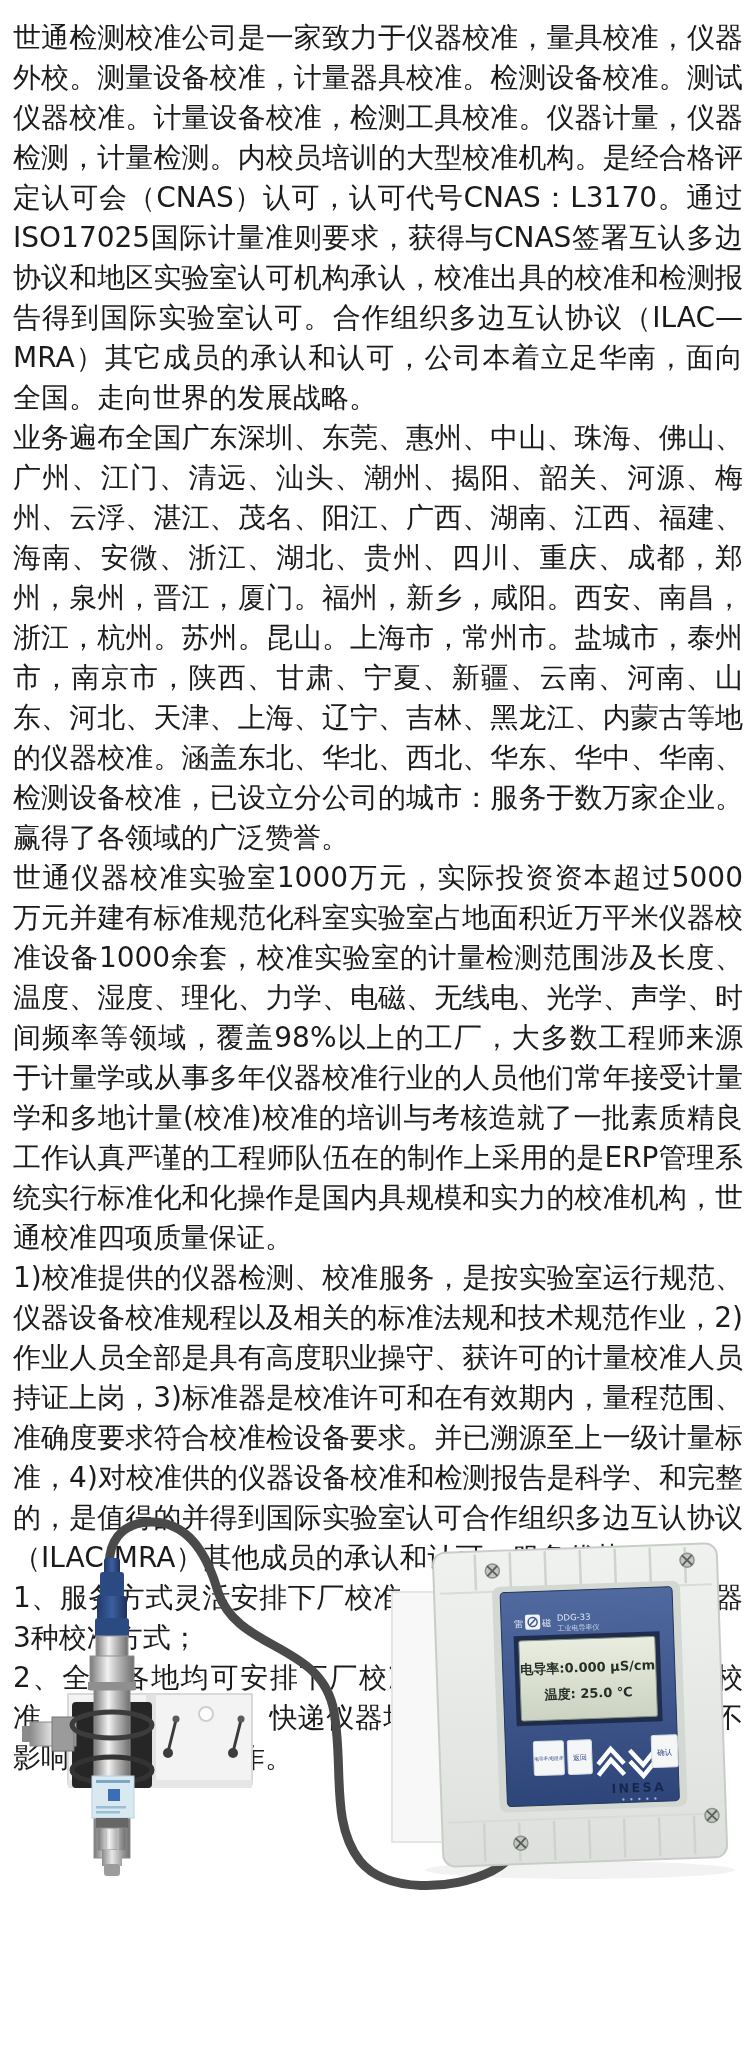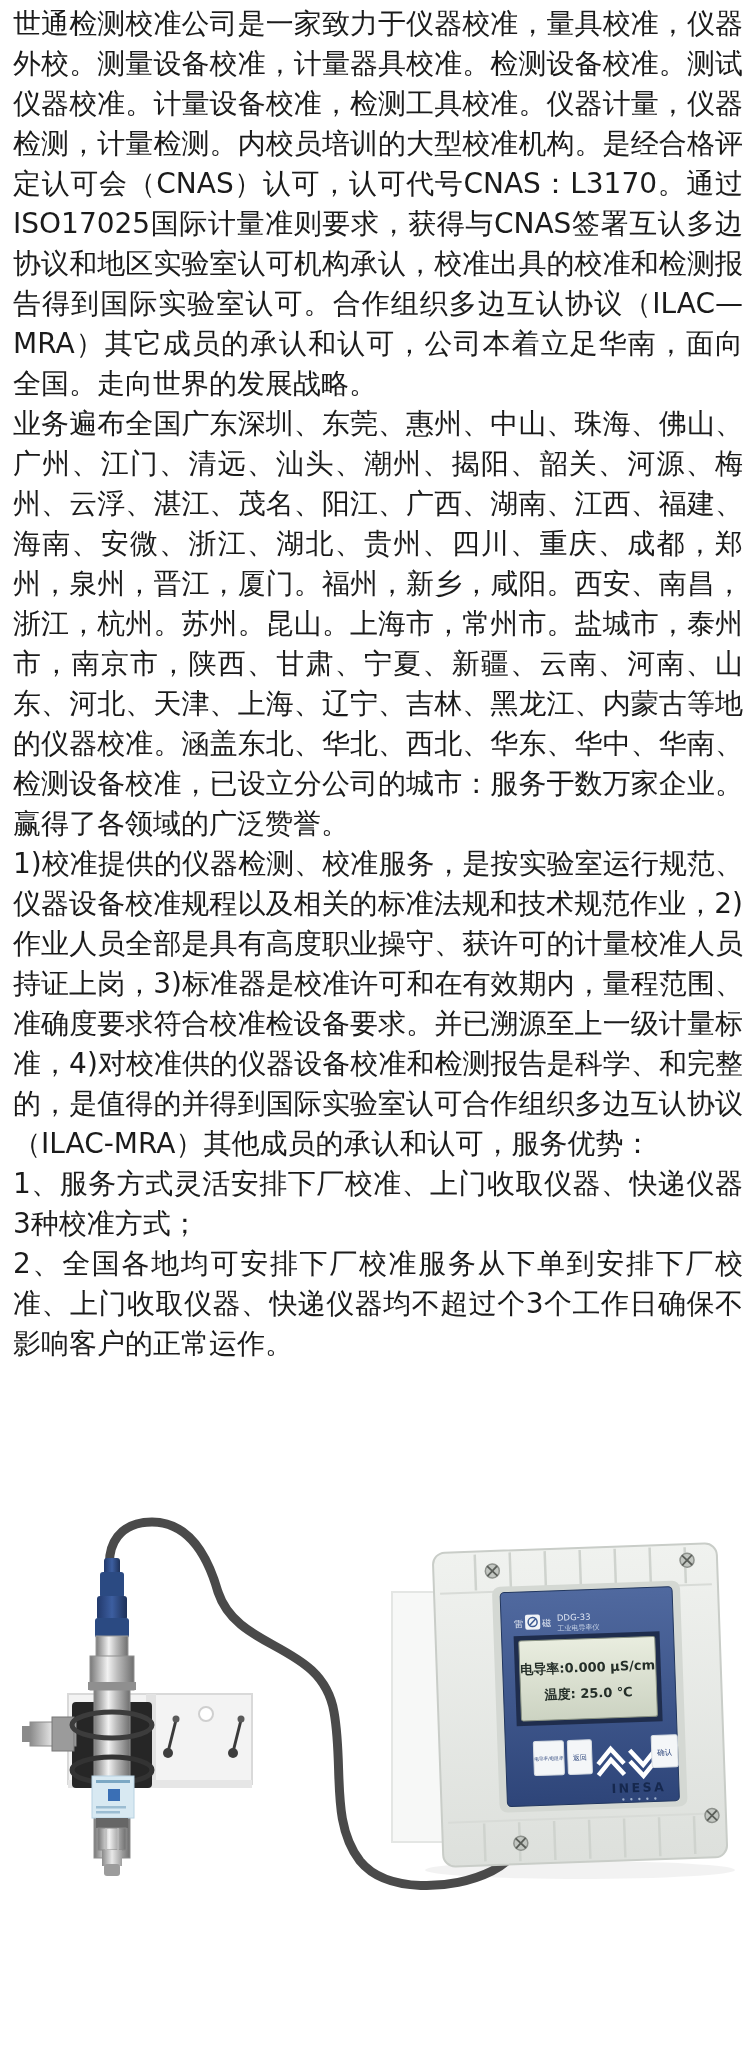--- a/index.html
+++ b/index.html
@@ -7,21 +7,21 @@
   .page{
     position:relative;
     width:750px;
     height:2070px;
     background:#ffffff;
     overflow:hidden;
     font-family:"DejaVu Sans","Liberation Sans",sans-serif;
   }
   .article{
     position:absolute;
-    top:4px;
+    top:18px;
     left:13px;
     width:730px;
     color:#1b1b1b;
     font-size:28px;
     line-height:40px;
     text-align:justify;
     letter-spacing:0;
   }
   .article p{margin:0;padding:0;}
   .photo{
@@ -34,20 +34,21 @@
   svg text{font-family:"DejaVu Sans","Liberation Sans",sans-serif;}
 </style>
 </head>
 <body>
 
 <div class="page">
 
   <div class="article">
     <p>世通检测校准公司是一家致力于仪器校准，量具校准，仪器外校。测量设备校准，计量器具校准。检测设备校准。测试仪器校准。计量设备校准，检测工具校准。仪器计量，仪器检测，计量检测。内校员培训的大型校准机构。是经合格评定认可会（CNAS）认可，认可代号CNAS：L3170。通过ISO17025国际计量准则要求，获得与CNAS签署互认多边协议和地区实验室认可机构承认，校准出具的校准和检测报告得到国际实验室认可。合作组织多边互认协议（ILAC—MRA）其它成员的承认和认可，公司本着立足华南，面向全国。走向世界的发展战略。</p>
     <p>业务遍布全国广东深圳、东莞、惠州、中山、珠海、佛山、广州、江门、清远、汕头、潮州、揭阳、韶关、河源、梅州、云浮、湛江、茂名、阳江、广西、湖南、江西、福建、海南、安微、浙江、湖北、贵州、四川、重庆、成都，郑州，泉州，晋江，厦门。福州，新乡，咸阳。西安、南昌，浙江，杭州。苏州。昆山。上海市，常州市。盐城市，泰州市，南京市，陕西、甘肃、宁夏、新疆、云南、河南、山东、河北、天津、上海、辽宁、吉林、黑龙江、内蒙古等地的仪器校准。涵盖东北、华北、西北、华东、华中、华南、检测设备校准，已设立分公司的城市：服务于数万家企业。赢得了各领域的广泛赞誉。</p>
+    <p>世通仪器校准实验室1000万元，实际投资资本超过5000万元并建有标准规范化科室实验室占地面积近万平米仪器校准设备1000余套，校准实验室的计量检测范围涉及长度、温度、湿度、理化、力学、电磁、无线电、光学、声学、时间频率等领域，覆盖98%以上的工厂，大多数工程师来源于计量学或从事多年仪器校准行业的人员他们常年接受计量学和多地计量(校准)校准的培训与考核造就了一批素质精良工作认真严谨的工程师队伍在的制作上采用的是ERP管理系统实行标准化和化操作是国内具规模和实力的校准机构，世通校准四项质量保证。</p>
     <p>1)校准提供的仪器检测、校准服务，是按实验室运行规范、仪器设备校准规程以及相关的标准法规和技术规范作业，2)作业人员全部是具有高度职业操守、获许可的计量校准人员持证上岗，3)标准器是校准许可和在有效期内，量程范围、准确度要求符合校准检设备要求。并已溯源至上一级计量标准，4)对校准供的仪器设备校准和检测报告是科学、和完整的，是值得的并得到国际实验室认可合作组织多边互认协议（ILAC-MRA）其他成员的承认和认可，服务优势：</p>
     <p>1、服务方式灵活安排下厂校准、上门收取仪器、快递仪器3种校准方式；</p>
     <p>2、全国各地均可安排下厂校准服务从下单到安排下厂校准、上门收取仪器、快递仪器均不超过个3个工作日确保不影响客户的正常运作。</p>
   </div>
 
   <div class="photo">
     <svg width="750" height="480" viewBox="0 0 750 480">
       <defs>
         <linearGradient id="steelH" x1="0" y1="0" x2="1" y2="0">
           <stop offset="0" stop-color="#787878"></stop>

